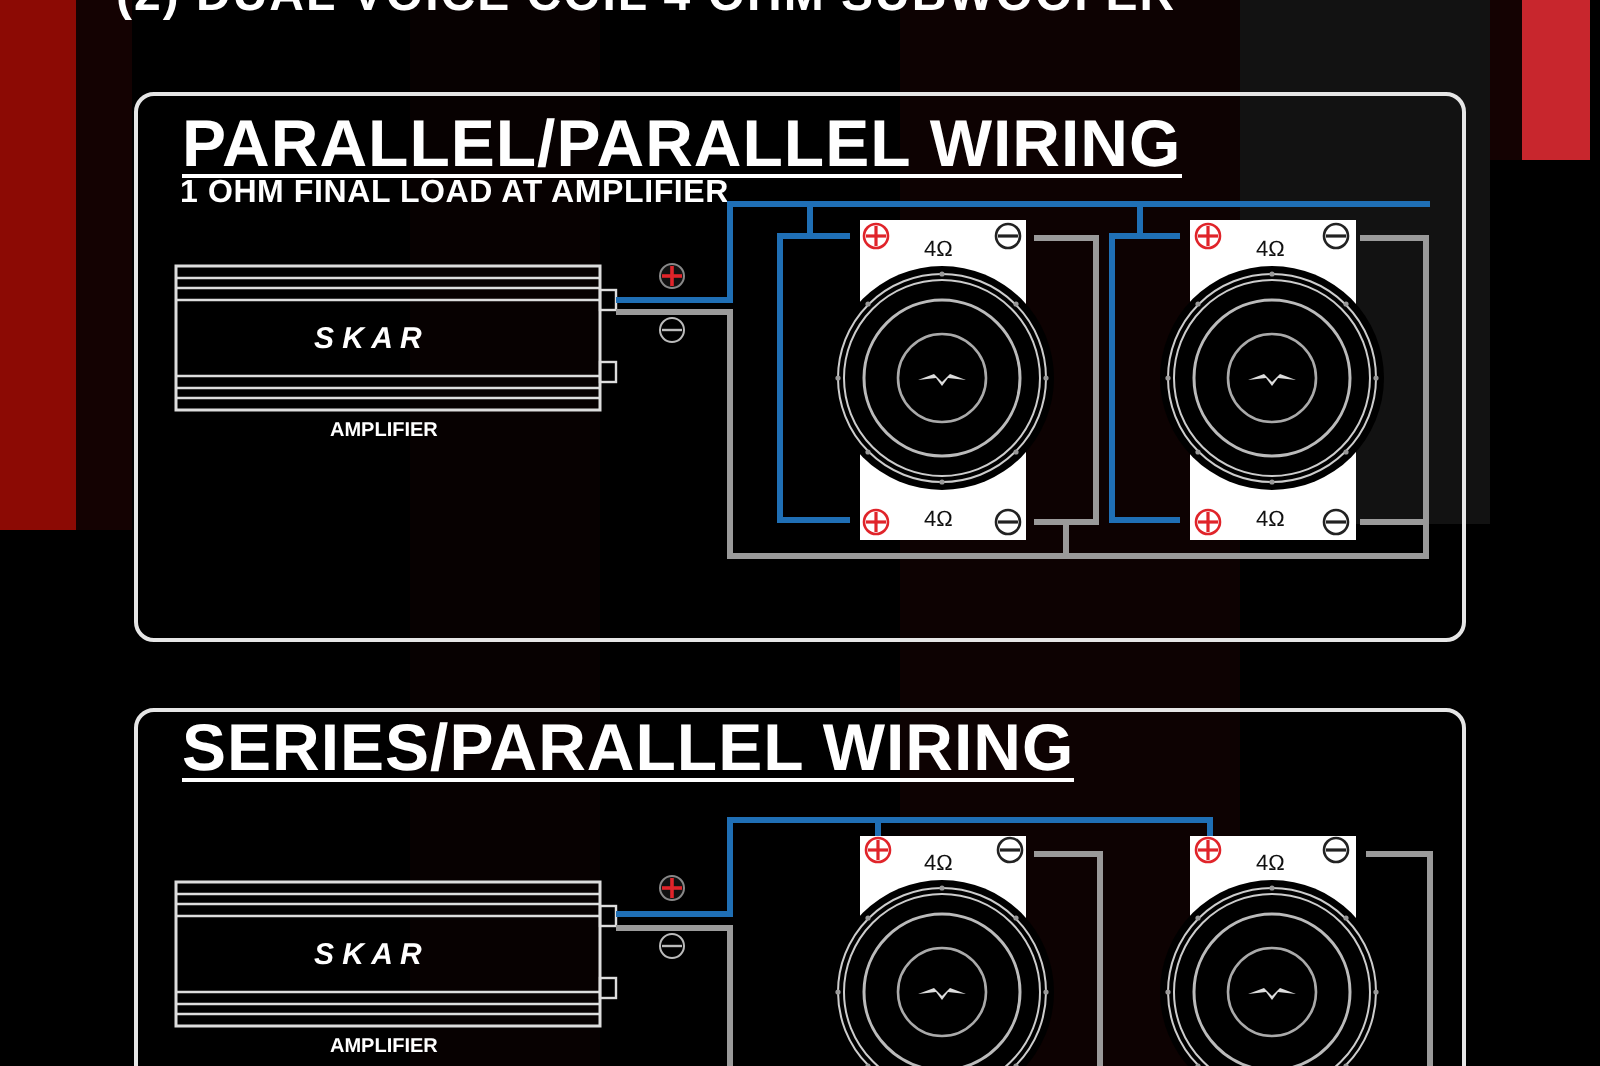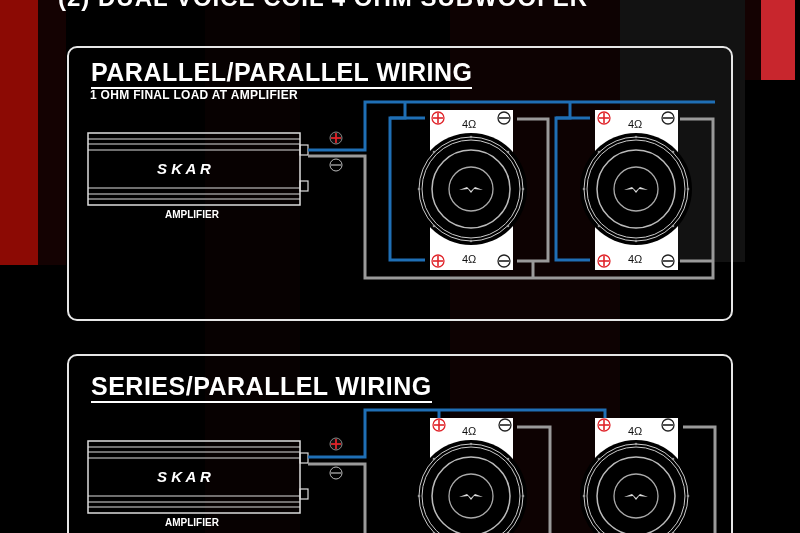--- a/index.html
+++ b/index.html
@@ -1,21 +1,21 @@
 <!DOCTYPE html>
 <html><head>
 <meta charset="utf-8">
 <style>
   html, body { margin:0; padding:0; }
   body { width:800px; height:533px; overflow:hidden; background:#000; position:relative; font-family:"Liberation Sans", sans-serif; }
   .bg-stripe { position:absolute; }
   .title-top { position:absolute; left:58px; top:-16px; color:#fff; font-weight:bold; font-size:24px; letter-spacing:1px; white-space:nowrap; }
   .panel { position:absolute; left:67px; width:666px; border:2px solid #e6e6e6; border-radius:10px; box-sizing:border-box; }
-  .panel-title { position:absolute; left:22px; color:#fff; font-weight:bold; font-size:25px; letter-spacing:0.5px; white-space:nowrap; border-bottom:2px solid #fff; line-height:28px; padding-bottom:1px; }
-  .panel-sub { position:absolute; left:21px; color:#fff; font-weight:bold; font-size:12px; letter-spacing:0.3px; white-space:nowrap; }
+  .panel-title { position:absolute; left:22px; color:#fff; font-weight:bold; font-size:33px; letter-spacing:0.5px; white-space:nowrap; border-bottom:2px solid #fff; line-height:28px; padding-bottom:1px; }
+  .panel-sub { position:absolute; left:21px; color:#fff; font-weight:bold; font-size:16px; letter-spacing:0.3px; white-space:nowrap; }
   svg { position:absolute; left:0; top:0; }
   .amp-label { font-family:"Liberation Sans", sans-serif; font-weight:bold; font-size:10px; fill:#fff; }
   .ohm { font-family:"Liberation Sans", sans-serif; font-size:11px; fill:#111; }
   .logo { font-family:"Liberation Sans", sans-serif; font-style:italic; font-weight:bold; fill:#fff; }
 </style>
 </head>
 <body>
 
 <div class="bg-stripe" style="left:0;top:0;width:38px;height:265px;background:#8c0a04;"></div>
 <div class="bg-stripe" style="left:38px;top:0;width:28px;height:265px;background:#140202;"></div>
@@ -26,21 +26,21 @@
 <div class="bg-stripe" style="left:761px;top:0;width:34px;height:80px;background:#c8262d;"></div>
 
 <div class="title-top">(2) DUAL VOICE COIL 4 OHM SUBWOOFER</div>
 
 <div class="panel" style="top:46px;height:275px;">
   <div class="panel-title" style="top:10px;">PARALLEL/PARALLEL WIRING</div>
   <div class="panel-sub" style="top:40px;">1 OHM FINAL LOAD AT AMPLIFIER</div>
 </div>
 
 <div class="panel" style="top:354px;height:200px;">
-  <div class="panel-title" style="top:16px;">SERIES/PARALLEL WIRING</div>
+  <div class="panel-title" style="top:4px;">SERIES/PARALLEL WIRING</div>
 </div>
 
 <svg width="800" height="533" viewBox="0 0 800 533">
   <defs>
     <g id="amp">
       <rect x="0" y="0" width="212" height="72" fill="none" stroke="#ddd" stroke-width="1.5"></rect>
       <line x1="0" y1="6" x2="212" y2="6" stroke="#ddd" stroke-width="1.2"></line>
       <line x1="0" y1="11" x2="212" y2="11" stroke="#ddd" stroke-width="1.2"></line>
       <line x1="0" y1="17" x2="212" y2="17" stroke="#ddd" stroke-width="1.2"></line>
       <line x1="0" y1="55" x2="212" y2="55" stroke="#ddd" stroke-width="1.2"></line>

